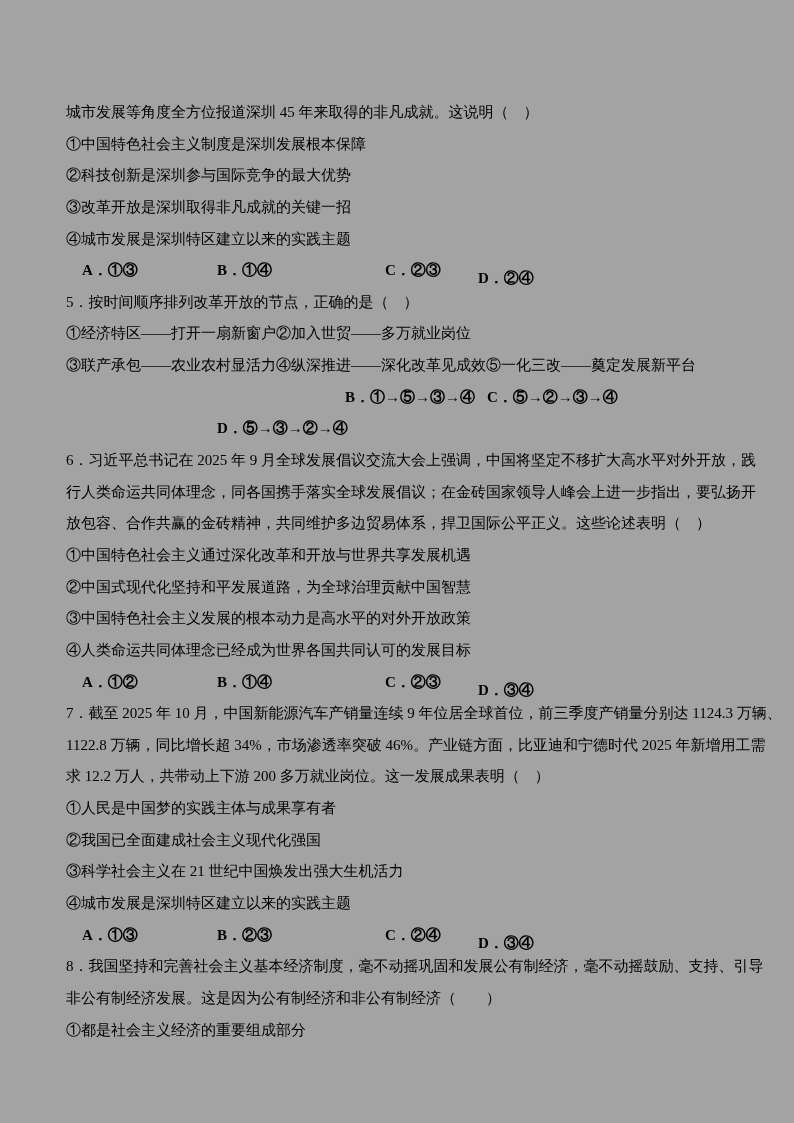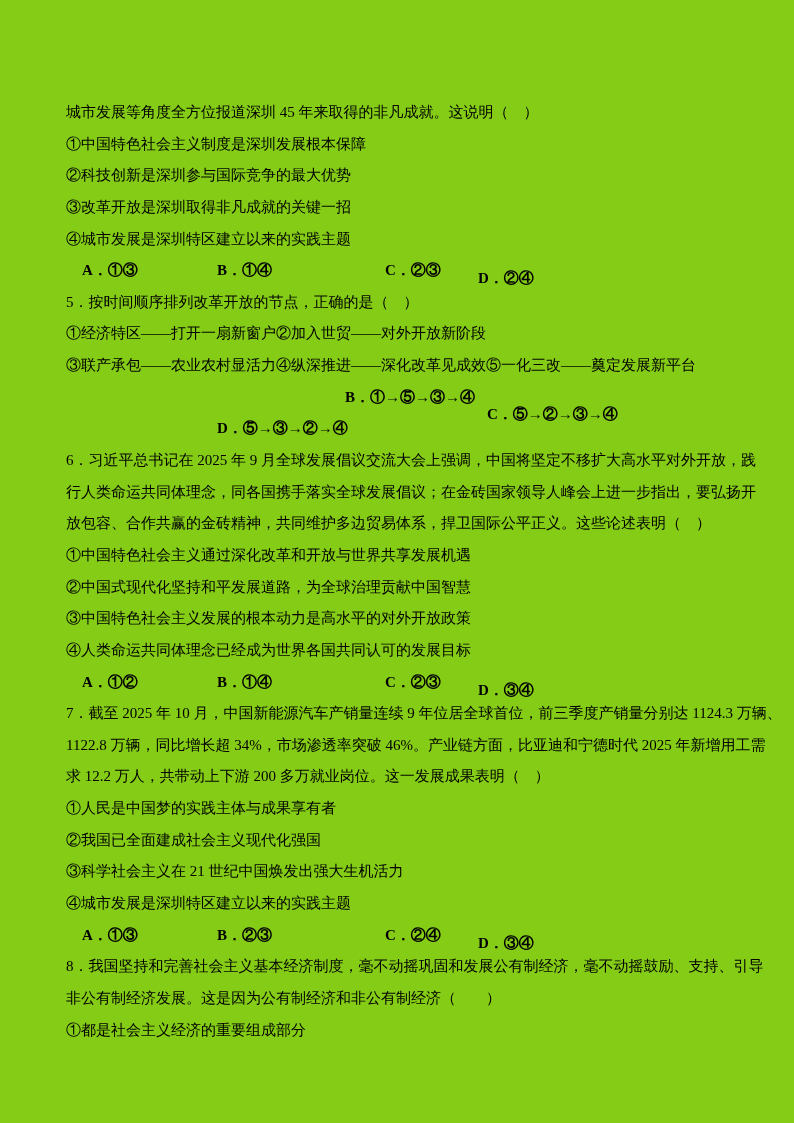--- a/index.html
+++ b/index.html
@@ -5,21 +5,21 @@
   html, body {
     margin: 0;
     padding: 0;
     background: #ffffff;
   }
   .page {
     position: relative;
     width: 794px;
     height: 1123px;
     margin: 0 auto;
-    background: #84cc16;
+    background: #a3a3a3;
     box-sizing: border-box;
     padding: 97px 66px 0 66px;
     font-family: "Liberation Serif", "DejaVu Serif", serif;
     font-size: 15px;
     line-height: 31.65px;
     color: #000000;
     overflow: hidden;
   }
   .line {
     height: 31.65px;
@@ -36,21 +36,21 @@
     font-weight: bold;
   }
   
   .oA  { left: 16px;  }
   .oB  { left: 151px; }
   .oC  { left: 279px; margin-left: 40px; }
   .oD  { left: 412px; margin-top: 8px; }
   
   .oA5 { left: 16px;  }
   .oB5 { left: 279px; }
-  .oC5 { left: 421px; margin-top: 17px; }
+  .oC5 { left: 421px; }
   .oD5 { left: 151px; }
 </style>
 </head>
 <body>
 
 <div class="page">
 
   <section>
     <div class="line">城市发展等角度全方位报道深圳 45 年来取得的非凡成就。这说明（　）</div>
     <div class="line">①中国特色社会主义制度是深圳发展根本保障</div>
@@ -60,21 +60,21 @@
     <div class="opt-row">
       <span class="opt oA">A．①③</span>
       <span class="opt oB">B．①④</span>
       <span class="opt oC">C．②③</span>
       <span class="opt oD">D．②④</span>
     </div>
   </section>
 
   <section>
     <div class="line">5．按时间顺序排列改革开放的节点，正确的是（　）</div>
-    <div class="line">①经济特区——打开一扇新窗户②加入世贸——对外开放新阶段</div>
+    <div class="line">①经济特区——打开一扇新窗户②加入世贸——多万就业岗位</div>
     <div class="line">③联产承包——农业农村显活力④纵深推进——深化改革见成效⑤一化三改——奠定发展新平台</div>
     <div class="opt-row">
       <span class="opt oB5">B．①→⑤→③→④</span>
       <span class="opt oC5">C．⑤→②→③→④</span>
     </div>
     <div class="opt-row">
       <span class="opt oD5">D．⑤→③→②→④</span>
     </div>
   </section>
 

